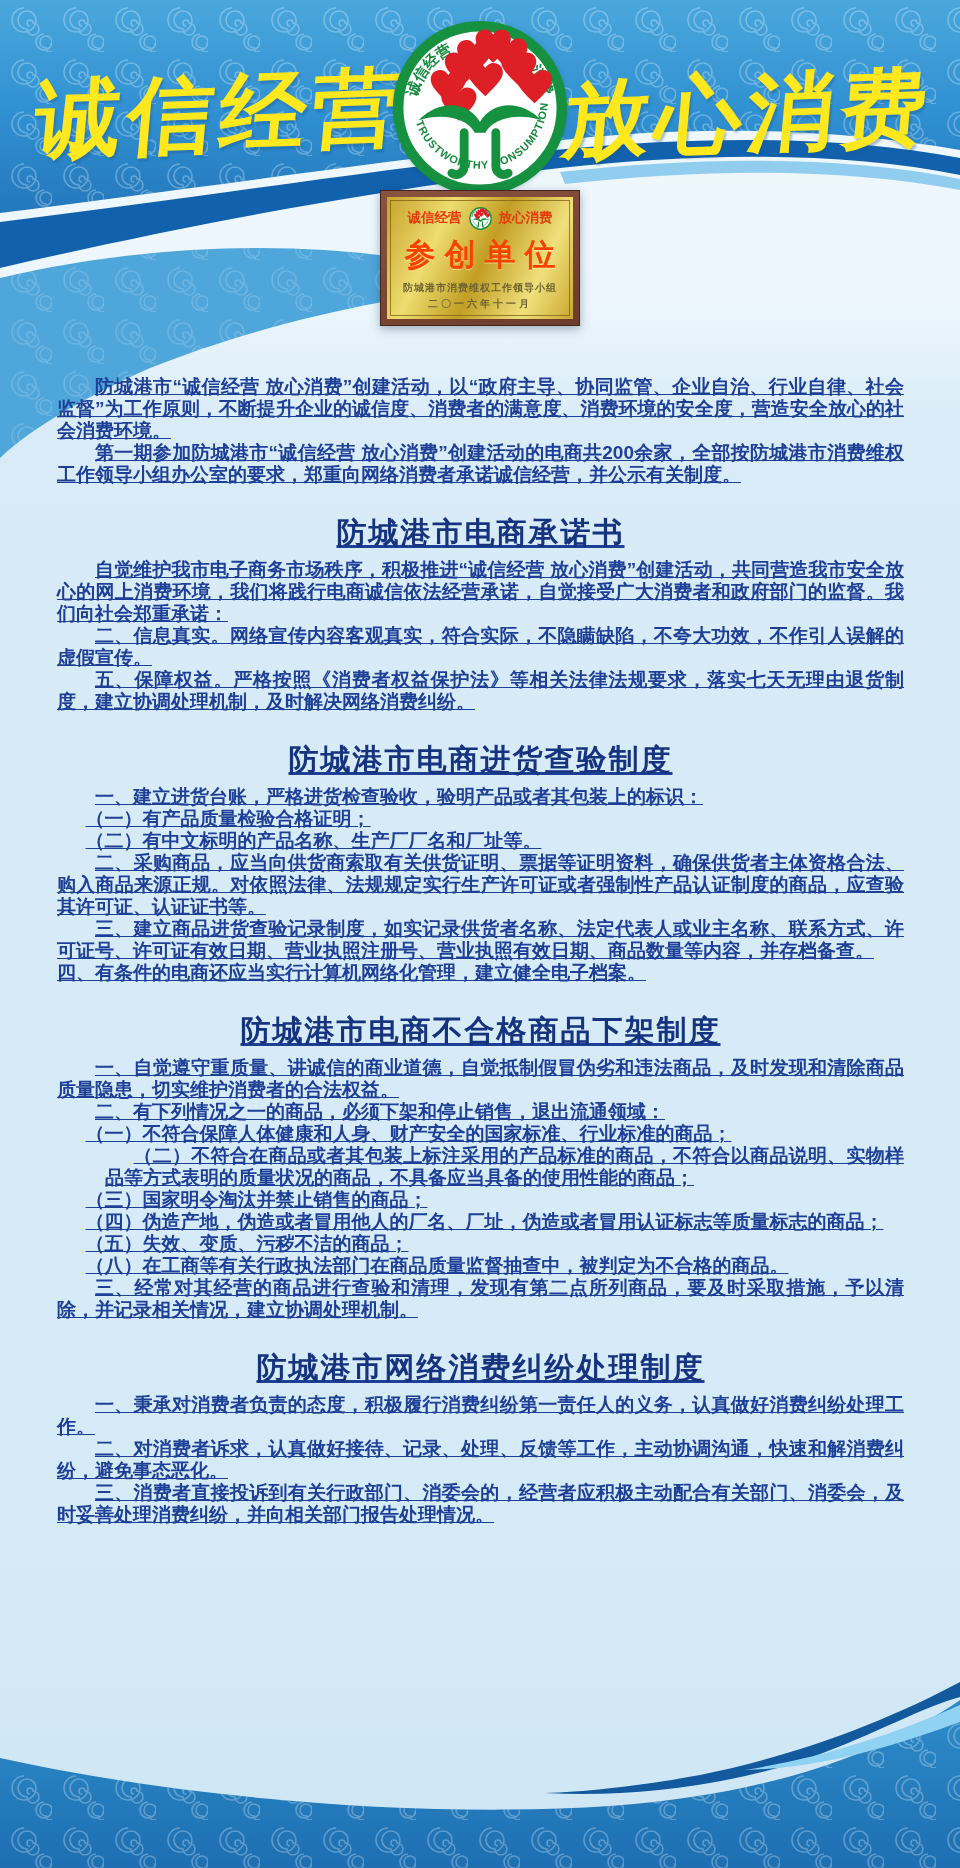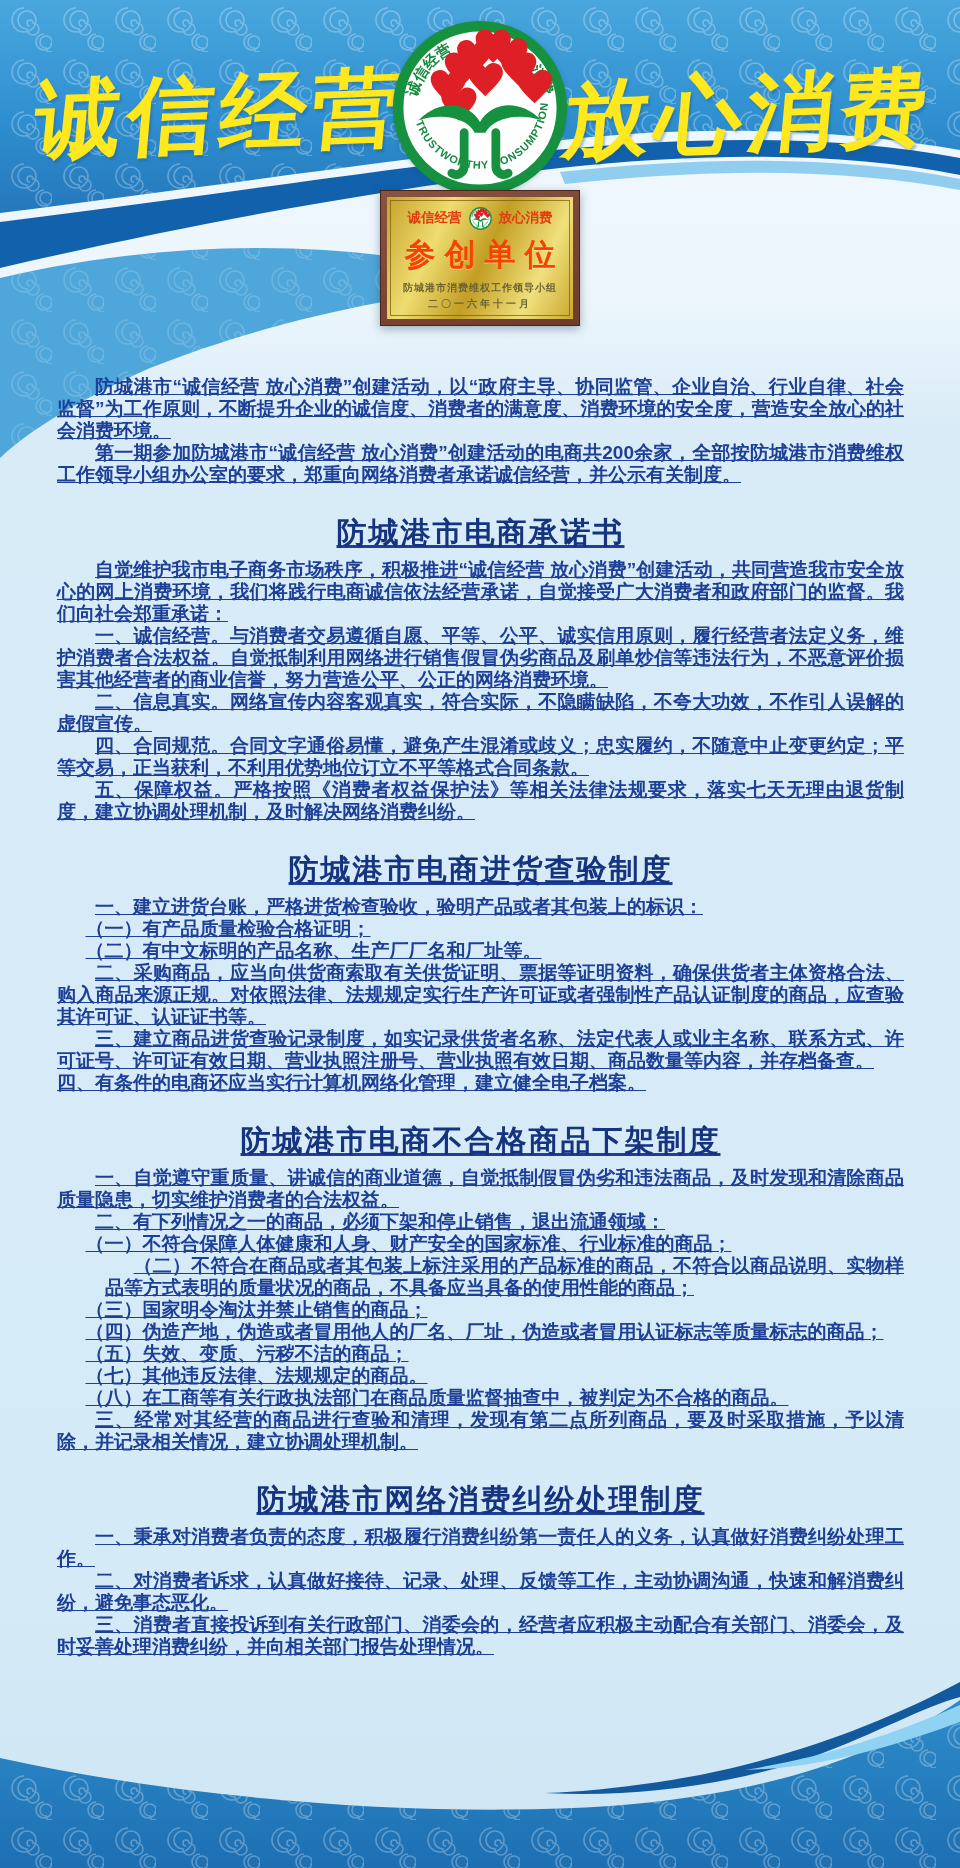--- a/index.html
+++ b/index.html
@@ -135,44 +135,41 @@
 
   <div class="content">
     <div>
         <p style="text-indent: 2em;">防城港市“诚信经营 放心消费”创建活动，以“政府主导、协同监管、企业自治、行业自律、社会监督”为工作原则，不断提升企业的诚信度、消费者的满意度、消费环境的安全度，营造安全放心的社会消费环境。</p>
         <p style="text-indent: 2em;">第一期参加防城港市“诚信经营 放心消费”创建活动的电商共200余家，全部按防城港市消费维权工作领导小组办公室的要求，郑重向网络消费者承诺诚信经营，并公示有关制度。</p>
       </div>
     <div>
         <section>
           <h2 class="sec-title">防城港市电商承诺书</h2>
           <p style="text-indent: 2em;">自觉维护我市电子商务市场秩序，积极推进“诚信经营 放心消费”创建活动，共同营造我市安全放心的网上消费环境，我们将践行电商诚信依法经营承诺，自觉接受广大消费者和政府部门的监督。我们向社会郑重承诺：</p>
-          <p style="text-indent: 2em;">一、诚信经营。与消费者交易遵循自愿、平等、公平、诚实信用原则，履行经营者法定义务，维护消费者合法权益。自觉抵制利用网络进行销售假冒伪劣商品及刷单炒信等违法行为，不恶意评价损害其他经营者的商业信誉，努力营造公平、公正的网络消费环境。</p>
           <p style="text-indent: 2em;">二、信息真实。网络宣传内容客观真实，符合实际，不隐瞒缺陷，不夸大功效，不作引人误解的虚假宣传。</p>
-          <p style="text-indent: 2em;">四、合同规范。合同文字通俗易懂，避免产生混淆或歧义；忠实履约，不随意中止变更约定；平等交易，正当获利，不利用优势地位订立不平等格式合同条款。</p>
           <p style="text-indent: 2em;">五、保障权益。严格按照《消费者权益保护法》等相关法律法规要求，落实七天无理由退货制度，建立协调处理机制，及时解决网络消费纠纷。</p>
         </section>
         <section>
           <h2 class="sec-title">防城港市电商进货查验制度</h2>
           <p style="text-indent: 2em;">一、建立进货台账，严格进货检查验收，验明产品或者其包装上的标识：</p>
           <p style="text-indent: 1.5em;">（一）有产品质量检验合格证明；</p>
           <p style="text-indent: 1.5em;">（二）有中文标明的产品名称、生产厂厂名和厂址等。</p>
           <p style="text-indent: 2em;">二、采购商品，应当向供货商索取有关供货证明、票据等证明资料，确保供货者主体资格合法、购入商品来源正规。对依照法律、法规规定实行生产许可证或者强制性产品认证制度的商品，应查验其许可证、认证证书等。</p>
           <p style="text-indent: 2em;">三、建立商品进货查验记录制度，如实记录供货者名称、法定代表人或业主名称、联系方式、许可证号、许可证有效日期、营业执照注册号、营业执照有效日期、商品数量等内容，并存档备查。</p>
           <p style="text-indent: 0em;">四、有条件的电商还应当实行计算机网络化管理，建立健全电子档案。</p>
         </section>
         <section>
           <h2 class="sec-title">防城港市电商不合格商品下架制度</h2>
           <p style="text-indent: 2em;">一、自觉遵守重质量、讲诚信的商业道德，自觉抵制假冒伪劣和违法商品，及时发现和清除商品质量隐患，切实维护消费者的合法权益。</p>
           <p style="text-indent: 2em;">二、有下列情况之一的商品，必须下架和停止销售，退出流通领域：</p>
           <p style="text-indent: 1.5em;">（一）不符合保障人体健康和人身、财产安全的国家标准、行业标准的商品；</p>
           <p style="text-indent: 1.5em; margin-left: 48px;">（二）不符合在商品或者其包装上标注采用的产品标准的商品，不符合以商品说明、实物样品等方式表明的质量状况的商品，不具备应当具备的使用性能的商品；</p>
           <p style="text-indent: 1.5em;">（三）国家明令淘汰并禁止销售的商品；</p>
           <p style="text-indent: 1.5em;">（四）伪造产地，伪造或者冒用他人的厂名、厂址，伪造或者冒用认证标志等质量标志的商品；</p>
           <p style="text-indent: 1.5em;">（五）失效、变质、污秽不洁的商品；</p>
-          <p style="text-indent: 1.5em;">（七）其他违反法律、法规规定的商品。</p>
           <p style="text-indent: 1.5em;">（八）在工商等有关行政执法部门在商品质量监督抽查中，被判定为不合格的商品。</p>
           <p style="text-indent: 2em;">三、经常对其经营的商品进行查验和清理，发现有第二点所列商品，要及时采取措施，予以清除，并记录相关情况，建立协调处理机制。</p>
         </section>
         <section>
           <h2 class="sec-title">防城港市网络消费纠纷处理制度</h2>
           <p style="text-indent: 2em;">一、秉承对消费者负责的态度，积极履行消费纠纷第一责任人的义务，认真做好消费纠纷处理工作。</p>
           <p style="text-indent: 2em;">二、对消费者诉求，认真做好接待、记录、处理、反馈等工作，主动协调沟通，快速和解消费纠纷，避免事态恶化。</p>
           <p style="text-indent: 2em;">三、消费者直接投诉到有关行政部门、消委会的，经营者应积极主动配合有关部门、消委会，及时妥善处理消费纠纷，并向相关部门报告处理情况。</p>
         </section>
       </div>

